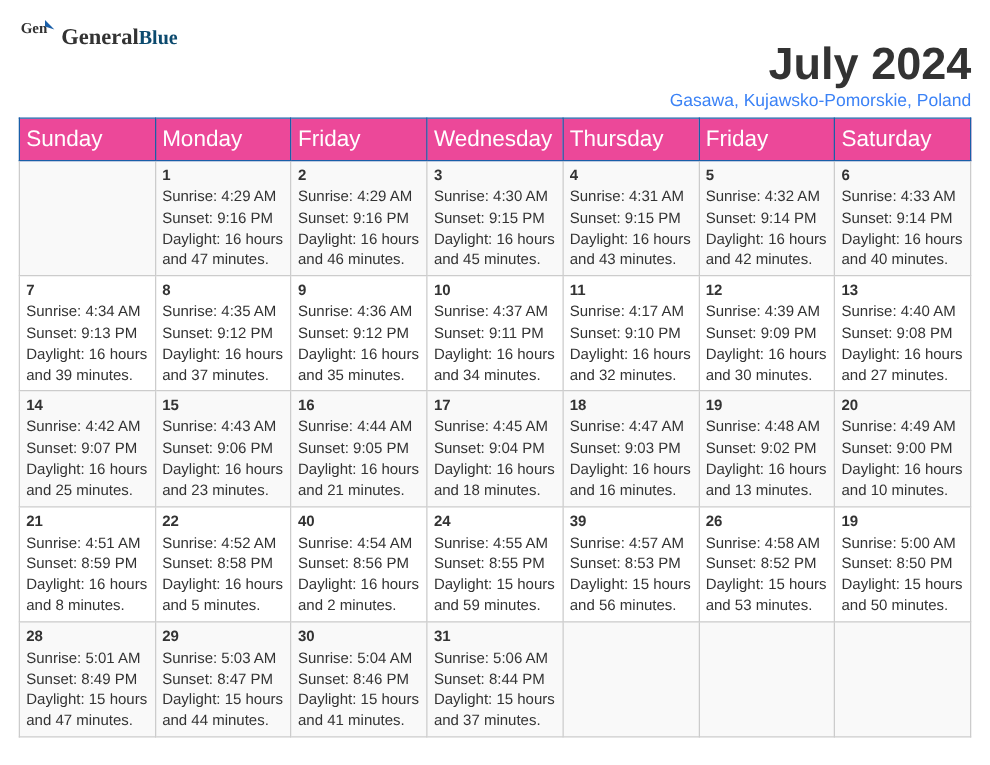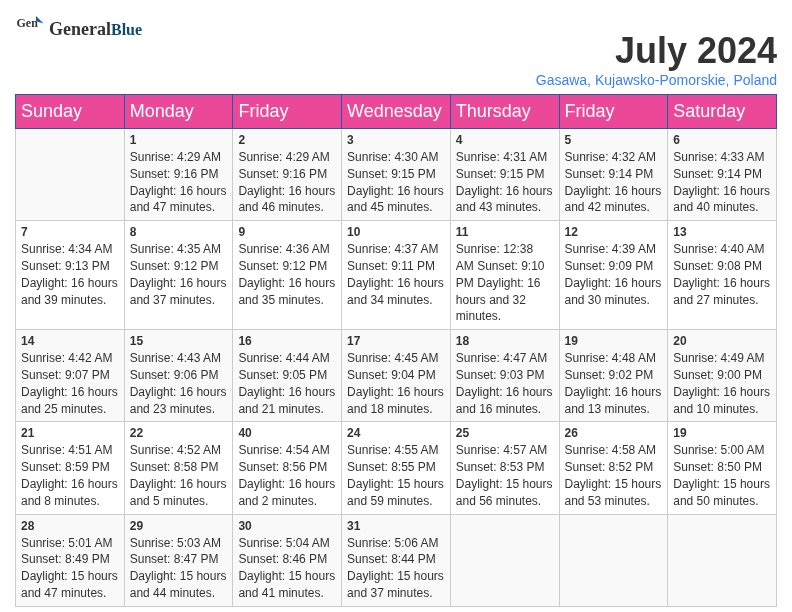--- a/index.html
+++ b/index.html
@@ -193,21 +193,21 @@
         </td>
         <td>
           <span class="day-number">10</span>
           <div class="day-info">Sunrise: 4:37 AM
 Sunset: 9:11 PM
 Daylight: 16 hours
 and 34 minutes.</div>
         </td>
         <td>
           <span class="day-number">11</span>
-          <div class="day-info">Sunrise: 12:38 AM
+          <div class="day-info">Sunrise: 4:17 AM
 Sunset: 9:10 PM
 Daylight: 16 hours
 and 32 minutes.</div>
         </td>
         <td>
           <span class="day-number">12</span>
           <div class="day-info">Sunrise: 4:39 AM
 Sunset: 9:09 PM
 Daylight: 16 hours
 and 30 minutes.</div>
@@ -294,21 +294,21 @@
 and 2 minutes.</div>
         </td>
         <td>
           <span class="day-number">24</span>
           <div class="day-info">Sunrise: 4:55 AM
 Sunset: 8:55 PM
 Daylight: 15 hours
 and 59 minutes.</div>
         </td>
         <td>
-          <span class="day-number">25</span>
+          <span class="day-number">39</span>
           <div class="day-info">Sunrise: 4:57 AM
 Sunset: 8:53 PM
 Daylight: 15 hours
 and 56 minutes.</div>
         </td>
         <td>
           <span class="day-number">26</span>
           <div class="day-info">Sunrise: 4:58 AM
 Sunset: 8:52 PM
 Daylight: 15 hours

